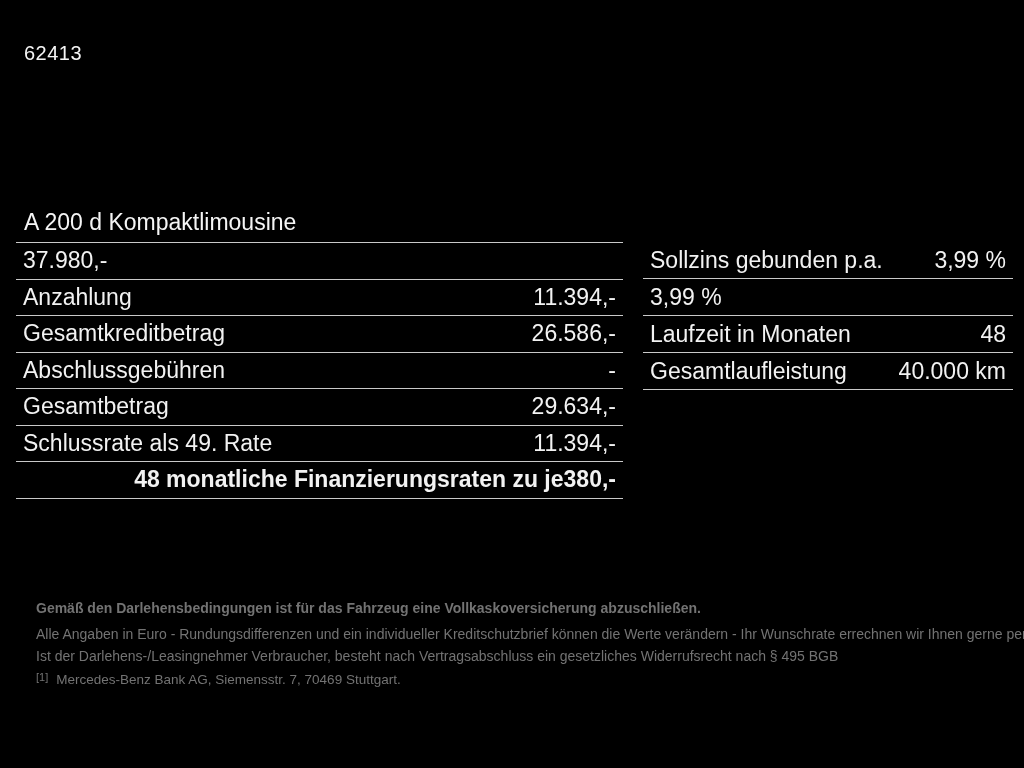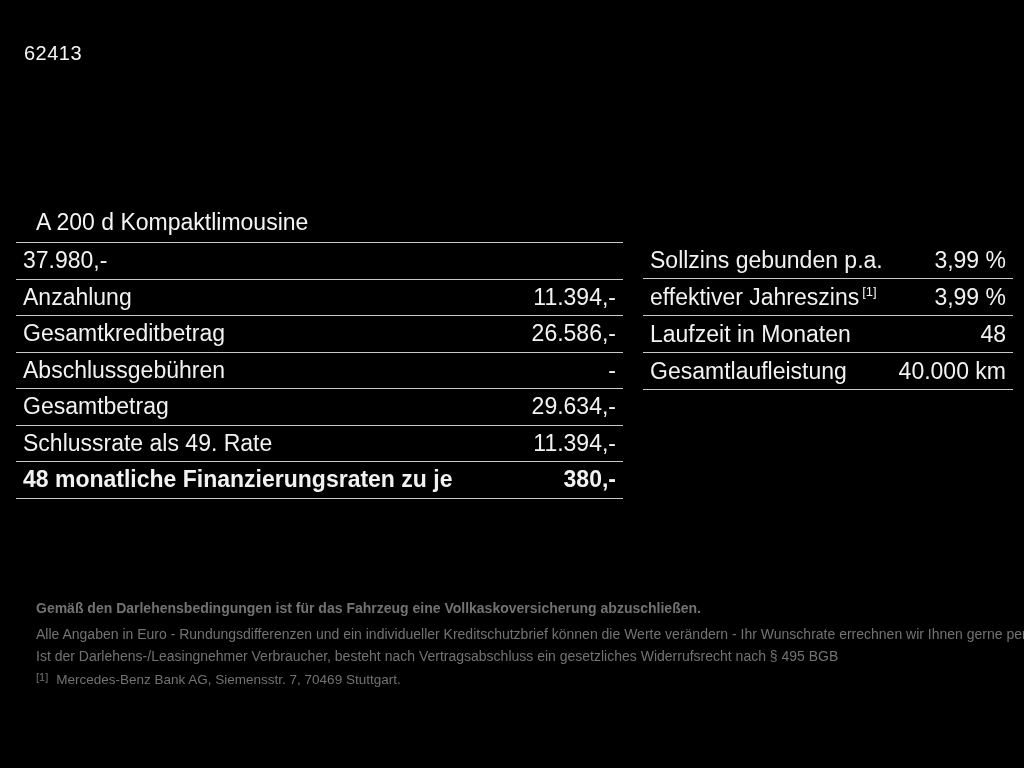--- a/index.html
+++ b/index.html
@@ -35,21 +35,20 @@
     line-height: 55px;
     font-weight: 400;
     color: #ffffff;
   }
   .vehicle-name {
     position: absolute;
     left: 24px;
     top: 209px;
     font-size: 23px;
     color: #f5f5f5;
-    margin-left: 12px;
   }
   .fin-table {
     position: absolute;
     left: 16px;
     top: 242px;
     width: 607px;
     border-top: 1px solid #c9c9c9;
   }
   .terms-table {
     position: absolute;
@@ -64,21 +63,21 @@
     align-items: center;
     justify-content: space-between;
     border-bottom: 1px solid #c9c9c9;
     padding: 0 7px;
     font-size: 23px;
     color: #f2f2f2;
   }
   .terms-table .row { height: 37px; }
   .row .label { white-space: nowrap; }
   .row .value { white-space: nowrap; text-align: right; }
-  .row.bold { font-weight: 700; }
+  .row.bold { font-weight: 700; justify-content: flex-end; }
   .sup-ref {
     font-size: 13px;
     vertical-align: 9px;
     margin-left: 3px;
     color: #f2f2f2;
   }
   .footer { position: absolute; left: 0; top: 0; }
   .foot-line {
     position: absolute;
     left: 36px;
@@ -136,21 +135,20 @@
       <span class="value">380,-</span>
     </div>
   </div>
 
   <div class="terms-table">
     <div class="row">
       <span class="label">Sollzins gebunden p.a.</span>
       <span class="value">3,99 %</span>
     </div>
     <div class="row">
-      <span class="label"><span>effektiver Jahreszins</span><span class="sup-ref">[1]</span></span>
       <span class="value">3,99 %</span>
     </div>
     <div class="row">
       <span class="label">Laufzeit in Monaten</span>
       <span class="value">48</span>
     </div>
     <div class="row">
       <span class="label">Gesamtlaufleistung</span>
       <span class="value">40.000 km</span>
     </div>

